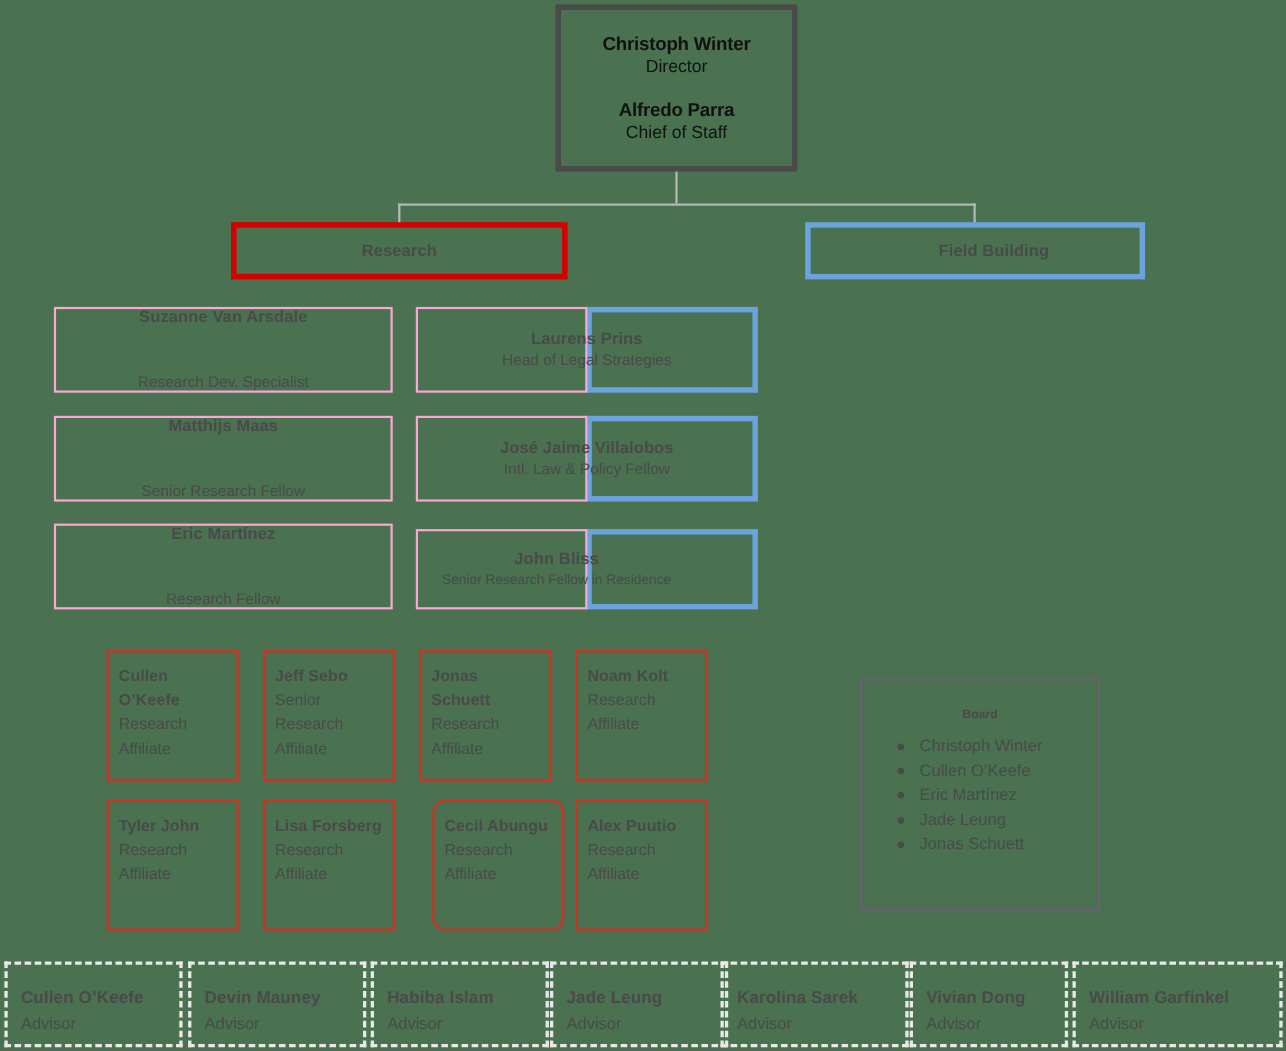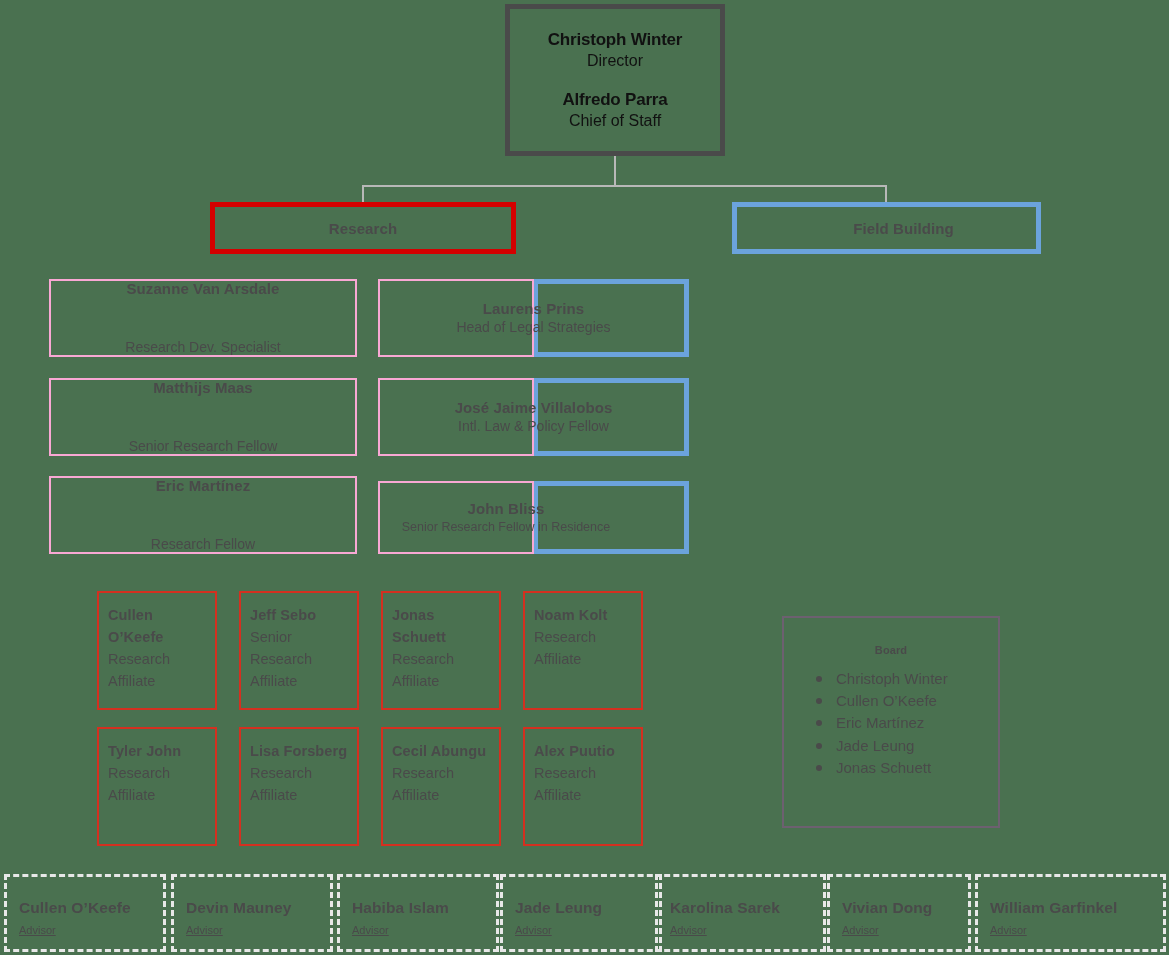--- a/index.html
+++ b/index.html
@@ -174,23 +174,22 @@
   }
   .advisor .adname {
     font-weight: bold;
     font-size: 15.5px;
     line-height: 23px;
     letter-spacing: 0.1px;
     white-space: nowrap;
   }
   .advisor .adrole {
     font-weight: normal;
-    font-size: 11px;
+    font-size: 15px;
     line-height: 23px;
-    text-decoration: underline;
   }
   .advisor .inner {
     width: 100%;
   }
 </style>
 </head>
 <body>
 
 <div class="stage">
 
@@ -267,21 +266,21 @@
   </div>
 
   <div class="node affil b-redthin" style="left:97px; top:727px;">
     <div class="aname">Tyler John</div>
     <div class="arole">Research Affiliate</div>
   </div>
   <div class="node affil b-redthin" style="left:239px; top:727px;">
     <div class="aname">Lisa Forsberg</div>
     <div class="arole">Research Affiliate</div>
   </div>
-  <div class="node affil b-redthin" style="left:381px; top:727px;">
+  <div class="node affil b-redthin" style="left:393px; top:727px;border-radius:11px;">
     <div class="aname">Cecil Abungu</div>
     <div class="arole">Research Affiliate</div>
   </div>
   <div class="node affil b-redthin" style="left:523px; top:727px;">
     <div class="aname">Alex Puutio</div>
     <div class="arole">Research Affiliate</div>
   </div>
 
   <div class="node board b-gray">
     <div class="board-title">Board</div>

